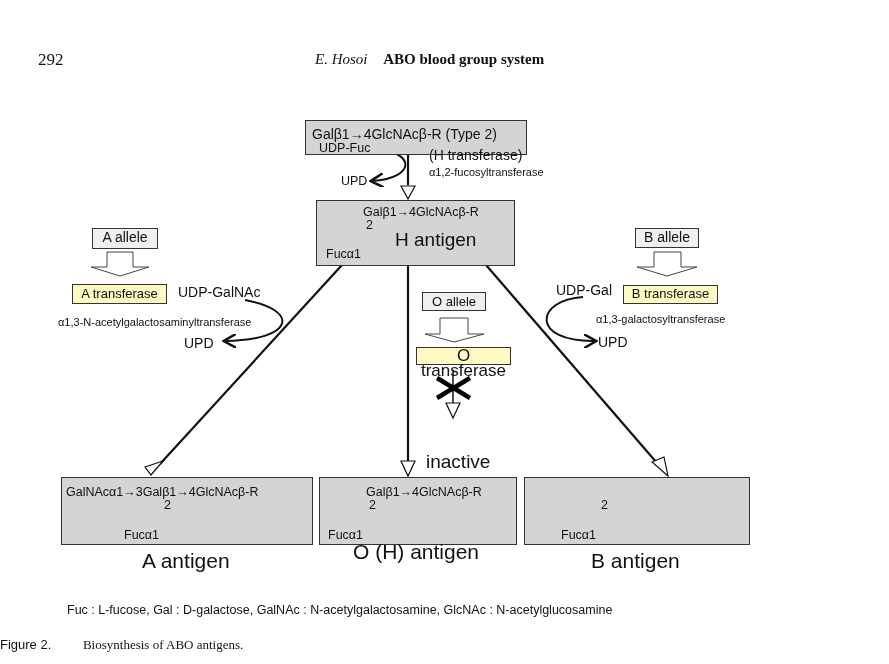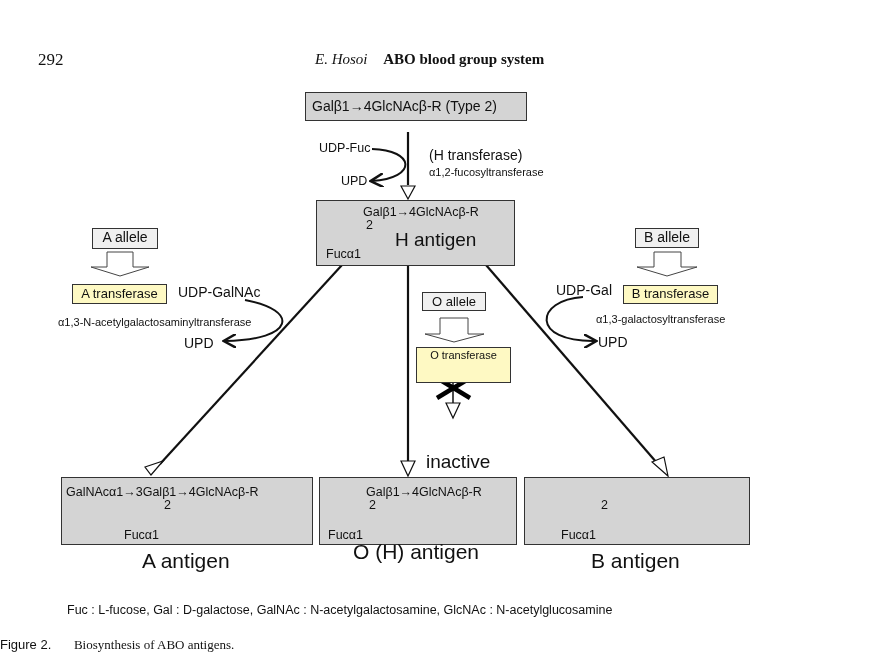--- a/index.html
+++ b/index.html
@@ -16,21 +16,21 @@
   .gbox { position:absolute; background:#d4d4d4; border:1.5px solid #333; box-sizing:border-box; }
   .lbox { position:absolute; border:1.2px solid #333; box-sizing:border-box; font-size:14px; text-align:center; line-height:17px; }
   .lbox.allele { background:#f0f0f0; }
   .lbox.transf { background:#fef9c3; }
   .t12 { font-size:12.5px; }
   .t11 { font-size:11px; }
   .t14 { font-size:14px; }
   .t18 { font-size:19px; }
   .big { font-size:21px; }
   .caption { left:0px; top:637px; font-size:13px; }
-  .caption .fig { font-family:"Liberation Sans", sans-serif; margin-right:19px; }
+  .caption .fig { font-family:"Liberation Sans", sans-serif; margin-right:28px; }
   .caption .text { font-family:"Liberation Serif", serif; }
   .footnote { left:67px; top:603px; font-size:12.5px; }
 </style>
 </head>
 <body>
 
 <div class="abs serif page-num">292</div>
 <div class="abs serif running-head">
   <span class="author">E. Hosoi</span>
   <span class="title">ABO blood group system</span>
@@ -77,21 +77,21 @@
       <path d="M368,243 L370,238 L372,243 Z" fill="#111"></path>
     <line x1="167" y1="524" x2="167" y2="514"></line>
       <path d="M165,517 L167,512 L169,517 Z" fill="#111"></path>
     <line x1="370" y1="524" x2="370" y2="514"></line>
       <path d="M368,517 L370,512 L372,517 Z" fill="#111"></path>
     <line x1="603" y1="524" x2="603" y2="514"></line>
       <path d="M601,517 L603,512 L605,517 Z" fill="#111"></path>
   </g>
 </svg>
 
-<div class="gbox" style="left:305px;top:92px;width:222px;height:29px;">
+<div class="gbox" style="left:305px;top:120px;width:222px;height:35px;">
   <div class="abs t14" style="left:6px;top:5px;">Galβ1→4GlcNAcβ-R (Type 2)</div>
 </div>
 
 <div class="abs t12" style="left:319px;top:141px;">UDP-Fuc</div>
 <div class="abs t12" style="left:341px;top:174px;">UPD</div>
 <div class="abs t14" style="left:429px;top:147px;">(H transferase)</div>
 <div class="abs t11" style="left:429px;top:166px;">α1,2-fucosyltransferase</div>
 
 <div class="gbox" style="left:316px;top:200px;width:199px;height:66px;">
   <div class="abs t12" style="left:46px;top:4px;">Galβ1→4GlcNAcβ-R</div>
@@ -100,21 +100,21 @@
   <div class="abs t18" style="left:78px;top:28px;">H antigen</div>
 </div>
 
 <div class="lbox allele" style="left:92px;top:228px;width:66px;height:21px;">A allele</div>
 <div class="lbox transf" style="left:72px;top:284px;width:95px;height:20px;font-size:13px;">A transferase</div>
 <div class="abs t14" style="left:178px;top:284px;">UDP-GalNAc</div>
 <div class="abs t11" style="left:58px;top:316px;">α1,3-N-acetylgalactosaminyltransferase</div>
 <div class="abs t14" style="left:184px;top:335px;">UPD</div>
 
 <div class="lbox allele" style="left:422px;top:292px;width:64px;height:19px;font-size:13px;">O allele</div>
-<div class="lbox transf" style="left:416px;top:347px;width:95px;height:36px;font-size:11px;line-height:15px;">O transferase</div>
+<div class="lbox transf" style="left:416px;top:347px;width:95px;height:18px;font-size:17px;line-height:15px;">O transferase</div>
 <div class="abs t18" style="left:426px;top:427px;margin-top:24px;">inactive</div>
 
 <div class="lbox allele" style="left:635px;top:228px;width:64px;height:20px;">B allele</div>
 <div class="lbox transf" style="left:623px;top:285px;width:95px;height:19px;font-size:13px;line-height:16px;">B transferase</div>
 <div class="abs t14" style="left:556px;top:282px;">UDP-Gal</div>
 <div class="abs t11" style="left:596px;top:313px;">α1,3-galactosyltransferase</div>
 <div class="abs t14" style="left:598px;top:334px;">UPD</div>
 
 <div class="gbox" style="left:61px;top:477px;width:252px;height:68px;">
   <div class="abs t12" style="left:4px;top:7px;">GalNAcα1→3Galβ1→4GlcNAcβ-R</div>

